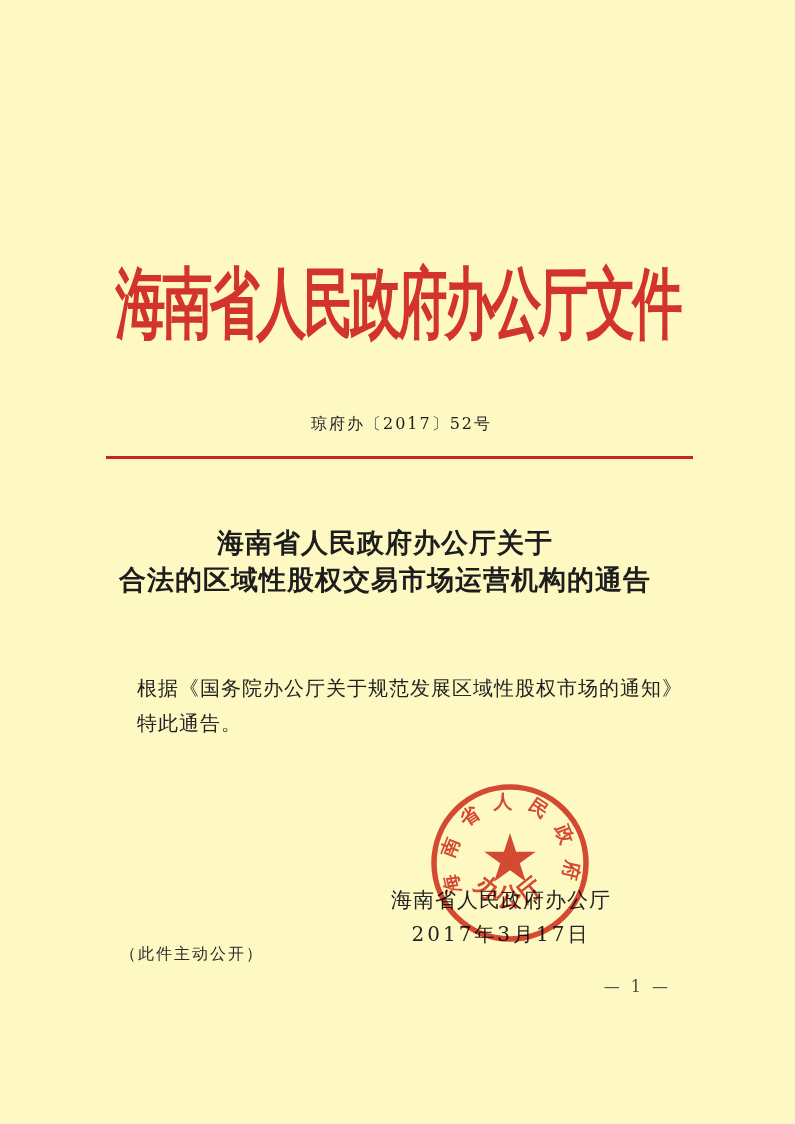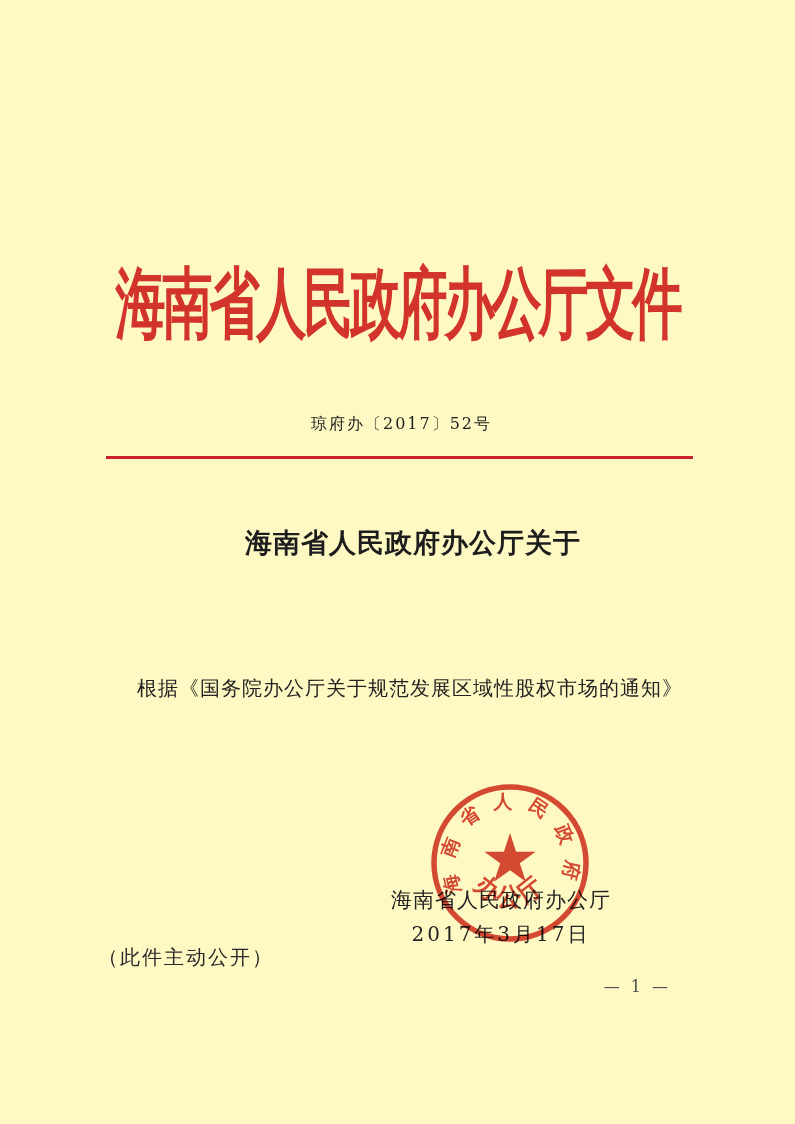--- a/index.html
+++ b/index.html
@@ -43,21 +43,21 @@
     position: absolute;
     top: 456px;
     left: 106px;
     width: 587px;
     height: 3px;
     background: #c9232e;
   }
   .doc-title {
     position: absolute;
     top: 524px;
-    left: 68px;
+    left: 40px;
     width: 690px;
     text-align: center;
     font-weight: bold;
     color: #1d1d1d;
   }
   .doc-title .t-line {
     font-size: 27px;
     line-height: 37px;
     letter-spacing: 1px;
     white-space: nowrap;
@@ -102,22 +102,22 @@
     left: 415px;
     width: 190px;
     height: 190px;
     mix-blend-mode: multiply;
     opacity: 0.92;
     z-index: 2;
   }
   .disclosure-note {
     position: absolute;
     top: 944px;
-    left: 98px;
-    font-size: 20px;
+    left: 120px;
+    font-size: 16px;
     letter-spacing: 2px;
     color: #2a2a2a;
     white-space: nowrap;
   }
   .page-number {
     position: absolute;
     top: 977px;
     right: 124px;
     font-size: 16px;
     letter-spacing: 3px;
@@ -131,24 +131,26 @@
 <div class="page">
 
   <div class="banner-title">海南省人民政府办公厅文件</div>
 
   <div class="doc-number">琼府办〔2017〕52号</div>
 
   <div class="red-rule"></div>
 
   <div class="doc-title">
     <div class="t-line">海南省人民政府办公厅关于</div>
+    <div class="t-line">合法的区域性股权交易市场运营机构的通告</div>
   </div>
 
   <div class="body-block">
     <div class="b-line indent">根据《国务院办公厅关于规范发展区域性股权市场的通知》</div>
+    <div class="b-line indent">特此通告。</div>
   </div>
 
   <div class="signature-block">
     <div class="signature-name">海南省人民政府办公厅</div>
     <div class="signature-date">2017年3月17日</div>
   </div>
 
   <svg class="seal" viewBox="0 0 190 190" width="190" height="190" aria-hidden="true">
     <defs>
       <path id="sealTopArc" d="M 47.4 122.5 A 55 55 0 1 1 142.6 122.5"></path>

